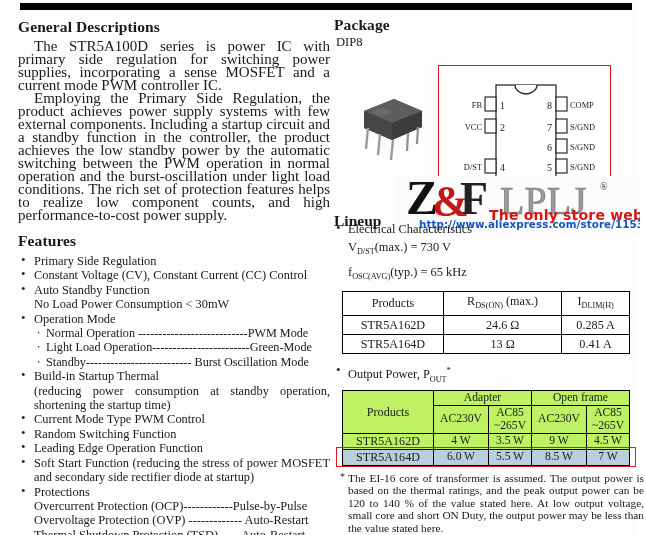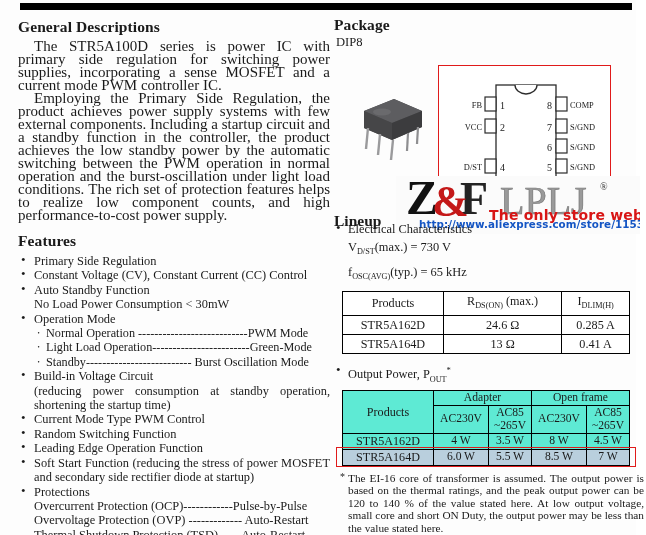--- a/index.html
+++ b/index.html
@@ -269,21 +269,21 @@
     margin-left: 8px;
     width: 288px;
     font-size: 11.6px;
   }
   table.pt td, table.pt th {
     border: 1px solid #000000;
     text-align: center;
     font-weight: normal;
     padding: 1px 1px;
     line-height: 12.6px;
-    background: #5eead4;
+    background: #bef264;
   }
   table.pt td.prodcell { width: 88px; font-size: 12.1px;}
   table.pt tr.hl td {
     background: #b9cfdd;
   }
 
   .redbox-row {
     position: absolute;
     left: 2px;
     width: 300px;
@@ -328,21 +328,21 @@
 
     <ul class="feat">
       <li class="bullet">Primary Side Regulation</li>
       <li class="bullet">Constant Voltage (CV), Constant Current (CC) Control</li>
       <li class="bullet">Auto Standby Function</li>
       <li class="cont">No Load Power Consumption &lt; 30mW</li>
       <li class="bullet">Operation Mode</li>
       <li class="sub">Normal Operation ---------------------------PWM Mode</li>
       <li class="sub">Light Load Operation------------------------Green-Mode</li>
       <li class="sub">Standby-------------------------- Burst Oscillation Mode</li>
-      <li class="bullet">Build-in Voltage Circuit</li>
+      <li class="bullet">Build-in Startup Thermal</li>
       <li class="cont just">(reducing power consumption at standby operation, shortening the startup time)</li>
       <li class="bullet">Current Mode Type PWM Control</li>
       <li class="bullet">Random Switching Function</li>
       <li class="bullet">Leading Edge Operation Function</li>
       <li class="bullet just">Soft Start Function (reducing the stress of power MOSFET and secondary side rectifier diode at startup)</li>
       <li class="bullet">Protections</li>
       <li class="cont">Overcurrent Protection (OCP)------------Pulse-by-Pulse</li>
       <li class="cont">Overvoltage Protection (OVP) ------------- Auto-Restart</li>
       <li class="cont">Thermal Shutdown Protection (TSD)----- Auto-Restart</li>
     </ul>
@@ -472,21 +472,21 @@
               <td style="white-space:pre-line;">AC85
 ~265V</td>
               <td>AC230V</td>
               <td style="white-space:pre-line;">AC85
 ~265V</td>
             </tr>
             <tr>
               <td class="prodcell">STR5A162D</td>
               <td>4 W</td>
               <td>3.5 W</td>
-              <td>8 W</td>
+              <td>9 W</td>
               <td>4.5 W</td>
             </tr>
             <tr class="hl">
               <td class="prodcell">STR5A164D</td>
               <td>6.0 W</td>
               <td>5.5 W</td>
               <td>8.5 W</td>
               <td>7 W</td>
             </tr>
           </tbody>

